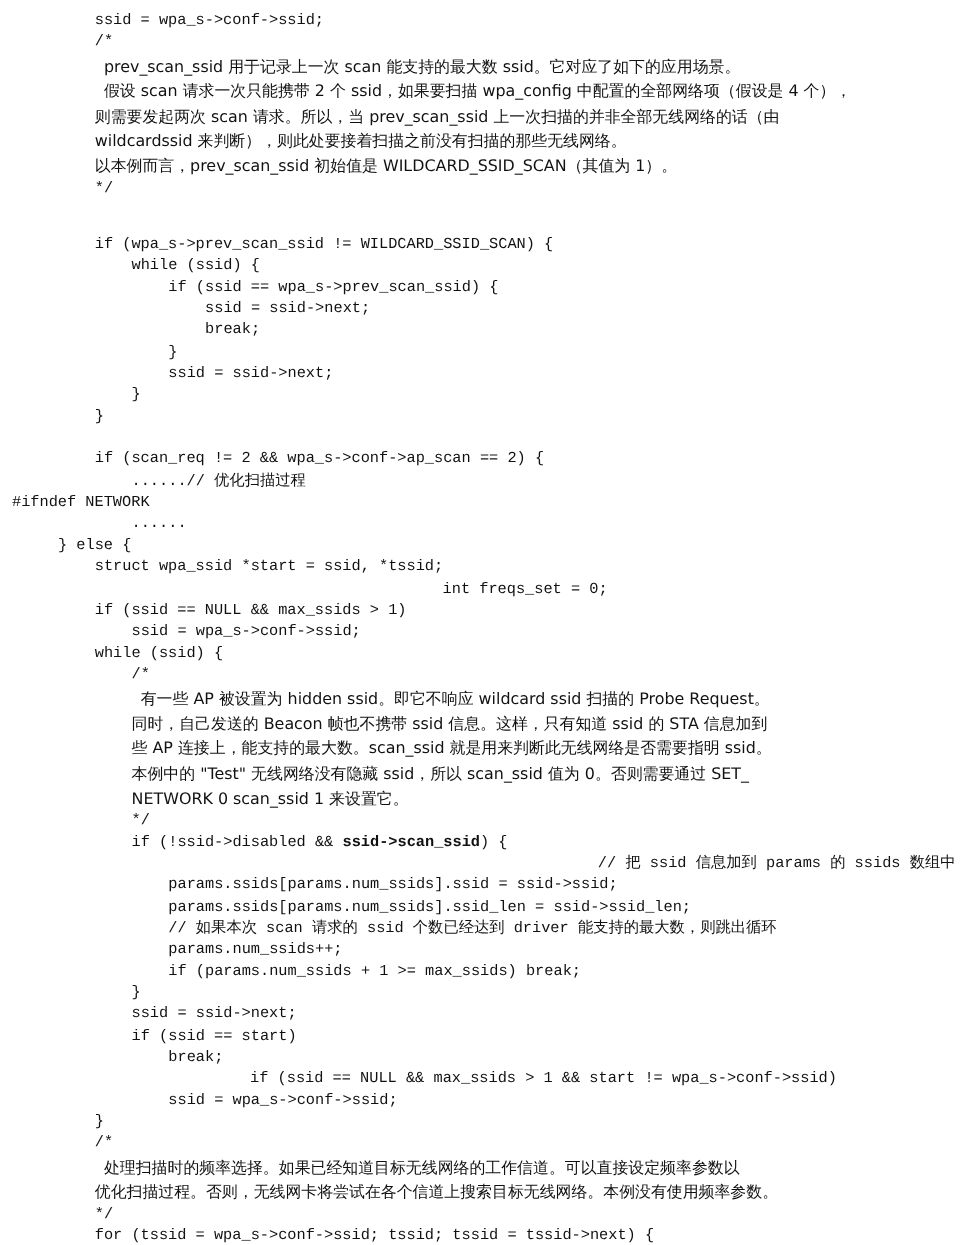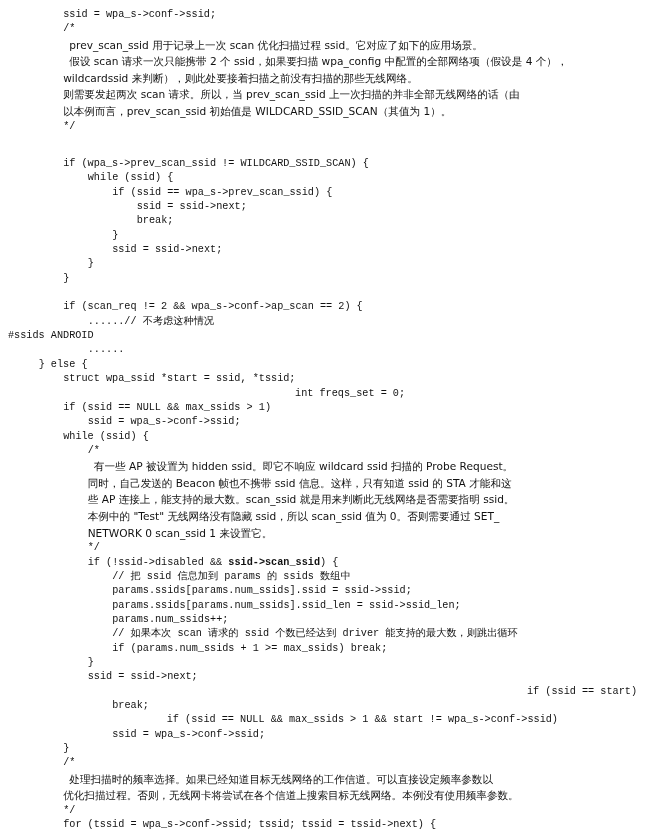--- a/index.html
+++ b/index.html
@@ -50,63 +50,63 @@
     font-weight: bold;
   }
 </style>
 </head>
 <body>
 
 <div id="page">
   <div class="code-block" id="code-block">
       <div class="line" style="padding-left: 55.17px;">ssid = wpa_s-&gt;conf-&gt;ssid;</div>
       <div class="line" style="padding-left: 55.17px;">/*</div>
-      <div class="line cn" style="padding-left: 61.3px;">prev_scan_ssid 用于记录上一次 scan 优化扫描过程 ssid。它对应了如下的应用场景。</div>
+      <div class="line cn" style="padding-left: 61.3px;">prev_scan_ssid 用于记录上一次 scan 能支持的最大数 ssid。它对应了如下的应用场景。</div>
       <div class="line cn" style="padding-left: 61.3px;">假设 scan 请求一次只能携带 2 个 ssid，如果要扫描 wpa_config 中配置的全部网络项（假设是 4 个），</div>
+      <div class="line cn" style="padding-left: 55.17px;">则需要发起两次 scan 请求。所以，当 prev_scan_ssid 上一次扫描的并非全部无线网络的话（由</div>
       <div class="line cn" style="padding-left: 55.17px;">wildcardssid 来判断），则此处要接着扫描之前没有扫描的那些无线网络。</div>
-      <div class="line cn" style="padding-left: 55.17px;">则需要发起两次 scan 请求。所以，当 prev_scan_ssid 上一次扫描的并非全部无线网络的话（由</div>
       <div class="line cn" style="padding-left: 55.17px;">以本例而言，prev_scan_ssid 初始值是 WILDCARD_SSID_SCAN（其值为 1）。</div>
       <div class="line" style="padding-left: 55.17px;">*/</div>
       <div class="line" style="padding-left: 55.17px; margin-top: 23px;">if (wpa_s-&gt;prev_scan_ssid != WILDCARD_SSID_SCAN) {</div>
       <div class="line" style="padding-left: 79.69px;">while (ssid) {</div>
       <div class="line" style="padding-left: 104.21px;">if (ssid == wpa_s-&gt;prev_scan_ssid) {</div>
       <div class="line" style="padding-left: 128.73px;">ssid = ssid-&gt;next;</div>
       <div class="line" style="padding-left: 128.73px;">break;</div>
       <div class="line" style="padding-left: 104.21px;">}</div>
       <div class="line" style="padding-left: 104.21px;">ssid = ssid-&gt;next;</div>
       <div class="line" style="padding-left: 79.69px;">}</div>
       <div class="line" style="padding-left: 55.17px;">}</div>
       <div class="line" style="padding-left: 0px;">&nbsp;</div>
       <div class="line" style="padding-left: 55.17px;">if (scan_req != 2 &amp;&amp; wpa_s-&gt;conf-&gt;ap_scan == 2) {</div>
-      <div class="line" style="padding-left: 79.69px;">......// 不考虑这种情况</div>
-      <div class="line" style="padding-left: 0px;">#ssids ANDROID</div>
+      <div class="line" style="padding-left: 79.69px;">......// 优化扫描过程</div>
+      <div class="line" style="padding-left: 0px;">#ifndef NETWORK</div>
       <div class="line" style="padding-left: 79.69px;">......</div>
       <div class="line" style="padding-left: 30.65px;">} else {</div>
       <div class="line" style="padding-left: 55.17px;">struct wpa_ssid *start = ssid, *tssid;</div>
       <div class="line" style="padding-left: 55.17px; text-align: center;">int freqs_set = 0;</div>
       <div class="line" style="padding-left: 55.17px;">if (ssid == NULL &amp;&amp; max_ssids &gt; 1)</div>
       <div class="line" style="padding-left: 79.69px;">ssid = wpa_s-&gt;conf-&gt;ssid;</div>
       <div class="line" style="padding-left: 55.17px;">while (ssid) {</div>
       <div class="line" style="padding-left: 79.69px;">/*</div>
       <div class="line cn" style="padding-left: 85.82px;">有一些 AP 被设置为 hidden ssid。即它不响应 wildcard ssid 扫描的 Probe Request。</div>
-      <div class="line cn" style="padding-left: 79.69px;">同时，自己发送的 Beacon 帧也不携带 ssid 信息。这样，只有知道 ssid 的 STA 才能和这</div>
+      <div class="line cn" style="padding-left: 79.69px;">同时，自己发送的 Beacon 帧也不携带 ssid 信息。这样，只有知道 ssid 的 STA 信息加到</div>
       <div class="line cn" style="padding-left: 79.69px;">些 AP 连接上，能支持的最大数。scan_ssid 就是用来判断此无线网络是否需要指明 ssid。</div>
       <div class="line cn" style="padding-left: 79.69px;">本例中的 "Test" 无线网络没有隐藏 ssid，所以 scan_ssid 值为 0。否则需要通过 SET_</div>
       <div class="line cn" style="padding-left: 79.69px;">NETWORK 0 scan_ssid 1 来设置它。</div>
       <div class="line" style="padding-left: 79.69px;">*/</div>
       <div class="line" style="padding-left: 79.69px;"><span>if (!ssid-&gt;disabled &amp;&amp; </span><span class="bold">ssid-&gt;scan_ssid</span><span>) {</span></div>
-      <div class="line" style="padding-left: 104.21px;">// 把 ssid 信息加到 params 的 ssids 数组中</div>
+      <div class="line" style="padding-left: 104.21px; text-align: right;">// 把 ssid 信息加到 params 的 ssids 数组中</div>
       <div class="line" style="padding-left: 104.21px;">params.ssids[params.num_ssids].ssid = ssid-&gt;ssid;</div>
       <div class="line" style="padding-left: 104.21px;">params.ssids[params.num_ssids].ssid_len = ssid-&gt;ssid_len;</div>
+      <div class="line" style="padding-left: 104.21px;">// 如果本次 scan 请求的 ssid 个数已经达到 driver 能支持的最大数，则跳出循环</div>
       <div class="line" style="padding-left: 104.21px;">params.num_ssids++;</div>
-      <div class="line" style="padding-left: 104.21px;">// 如果本次 scan 请求的 ssid 个数已经达到 driver 能支持的最大数，则跳出循环</div>
       <div class="line" style="padding-left: 104.21px;">if (params.num_ssids + 1 &gt;= max_ssids) break;</div>
       <div class="line" style="padding-left: 79.69px;">}</div>
       <div class="line" style="padding-left: 79.69px;">ssid = ssid-&gt;next;</div>
-      <div class="line" style="padding-left: 79.69px; text-align: right;">if (ssid == start)</div>
+      <div class="line" style="padding-left: 79.69px;">if (ssid == start)</div>
       <div class="line" style="padding-left: 104.21px;">break;</div>
       <div class="line" style="padding-left: 79.69px; text-align: center;">if (ssid == NULL &amp;&amp; max_ssids &gt; 1 &amp;&amp; start != wpa_s-&gt;conf-&gt;ssid)</div>
       <div class="line" style="padding-left: 104.21px;">ssid = wpa_s-&gt;conf-&gt;ssid;</div>
       <div class="line" style="padding-left: 55.17px;">}</div>
       <div class="line" style="padding-left: 55.17px;">/*</div>
       <div class="line cn" style="padding-left: 61.3px;">处理扫描时的频率选择。如果已经知道目标无线网络的工作信道。可以直接设定频率参数以</div>
       <div class="line cn" style="padding-left: 55.17px;">优化扫描过程。否则，无线网卡将尝试在各个信道上搜索目标无线网络。本例没有使用频率参数。</div>
       <div class="line" style="padding-left: 55.17px;">*/</div>
       <div class="line" style="padding-left: 55.17px;">for (tssid = wpa_s-&gt;conf-&gt;ssid; tssid; tssid = tssid-&gt;next) {</div>
       <div class="line" style="padding-left: 79.69px;">if (tssid-&gt;disabled) continue;</div>

